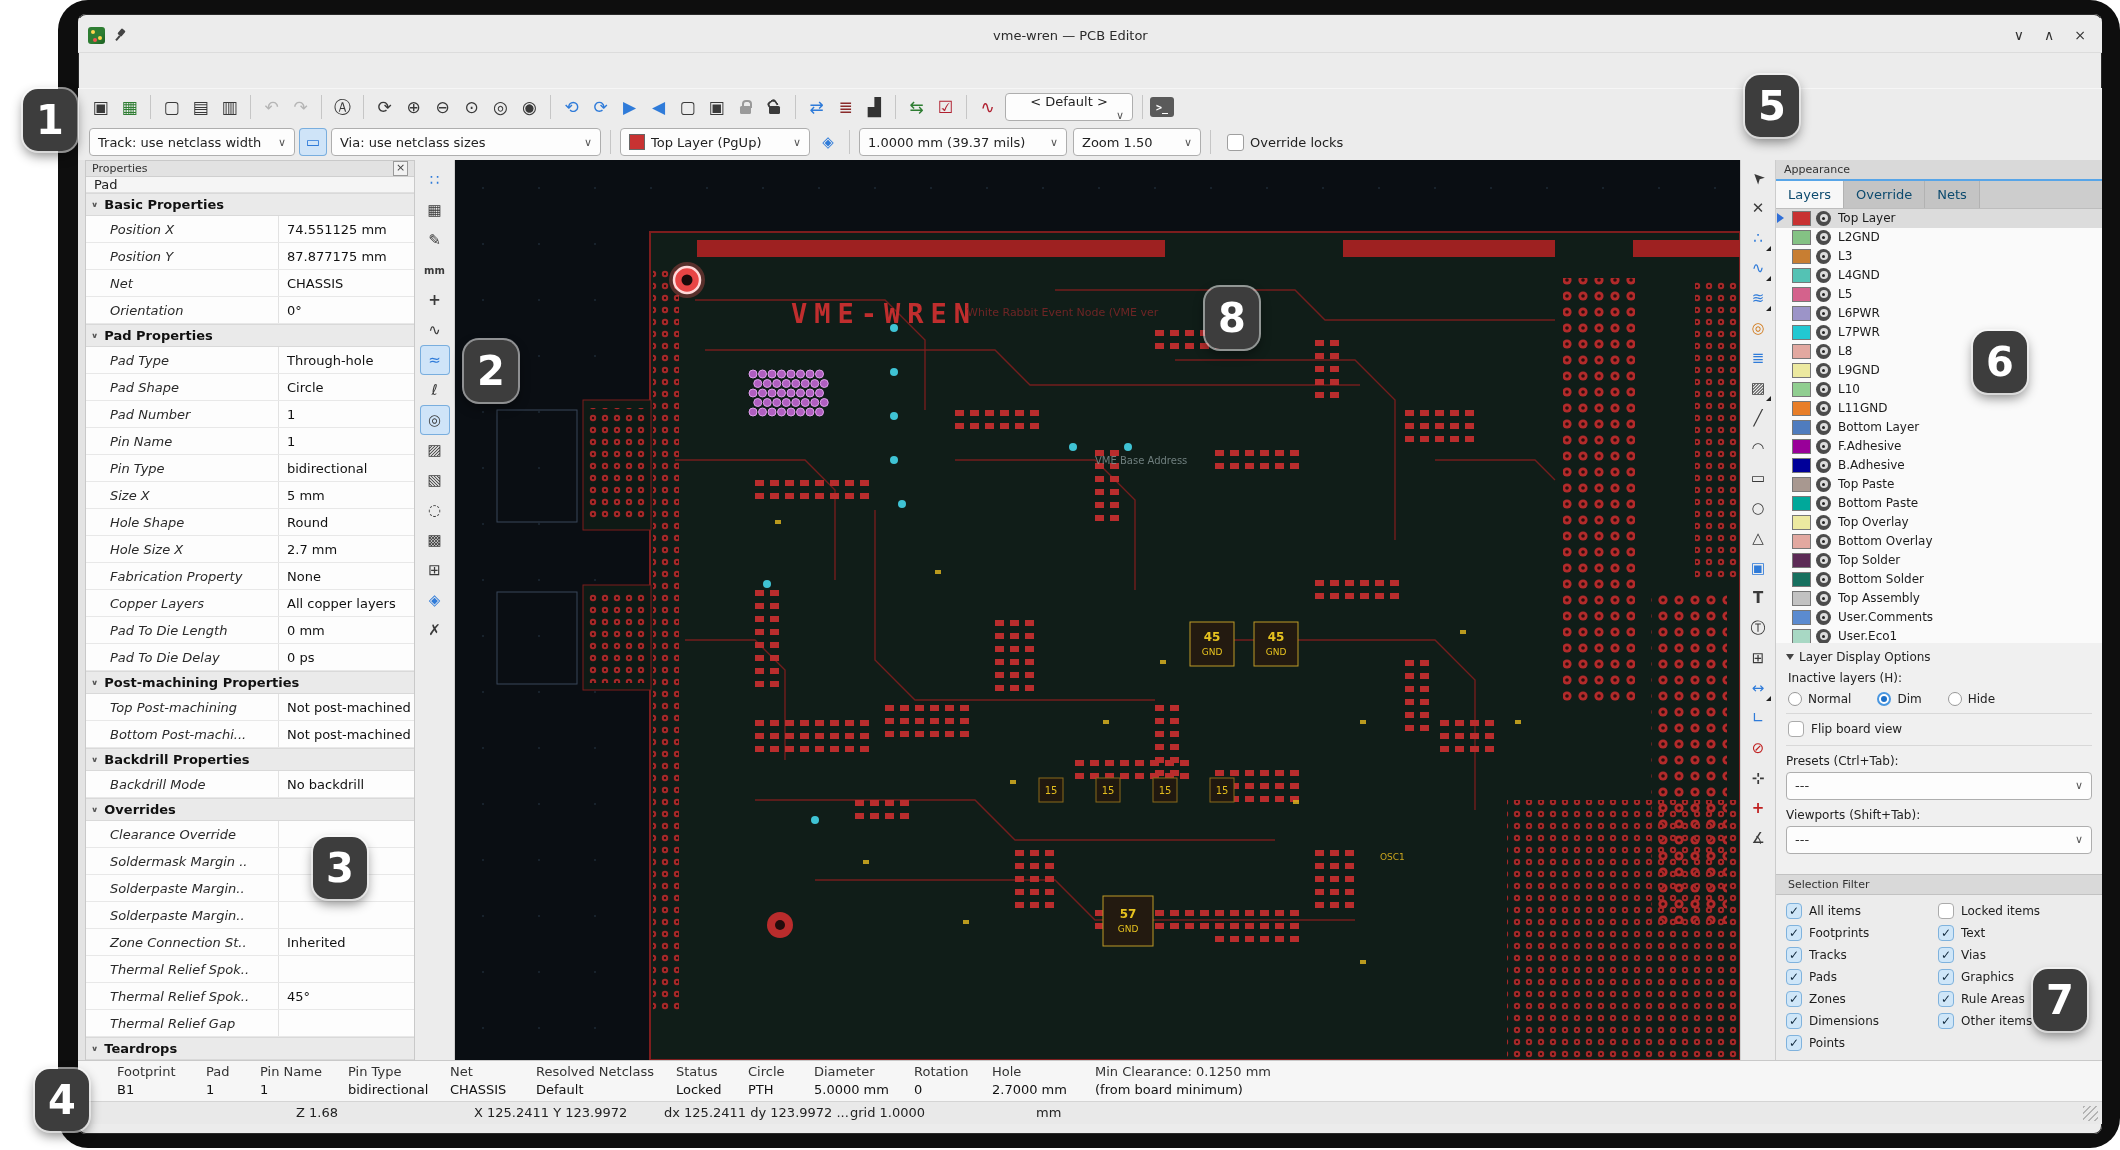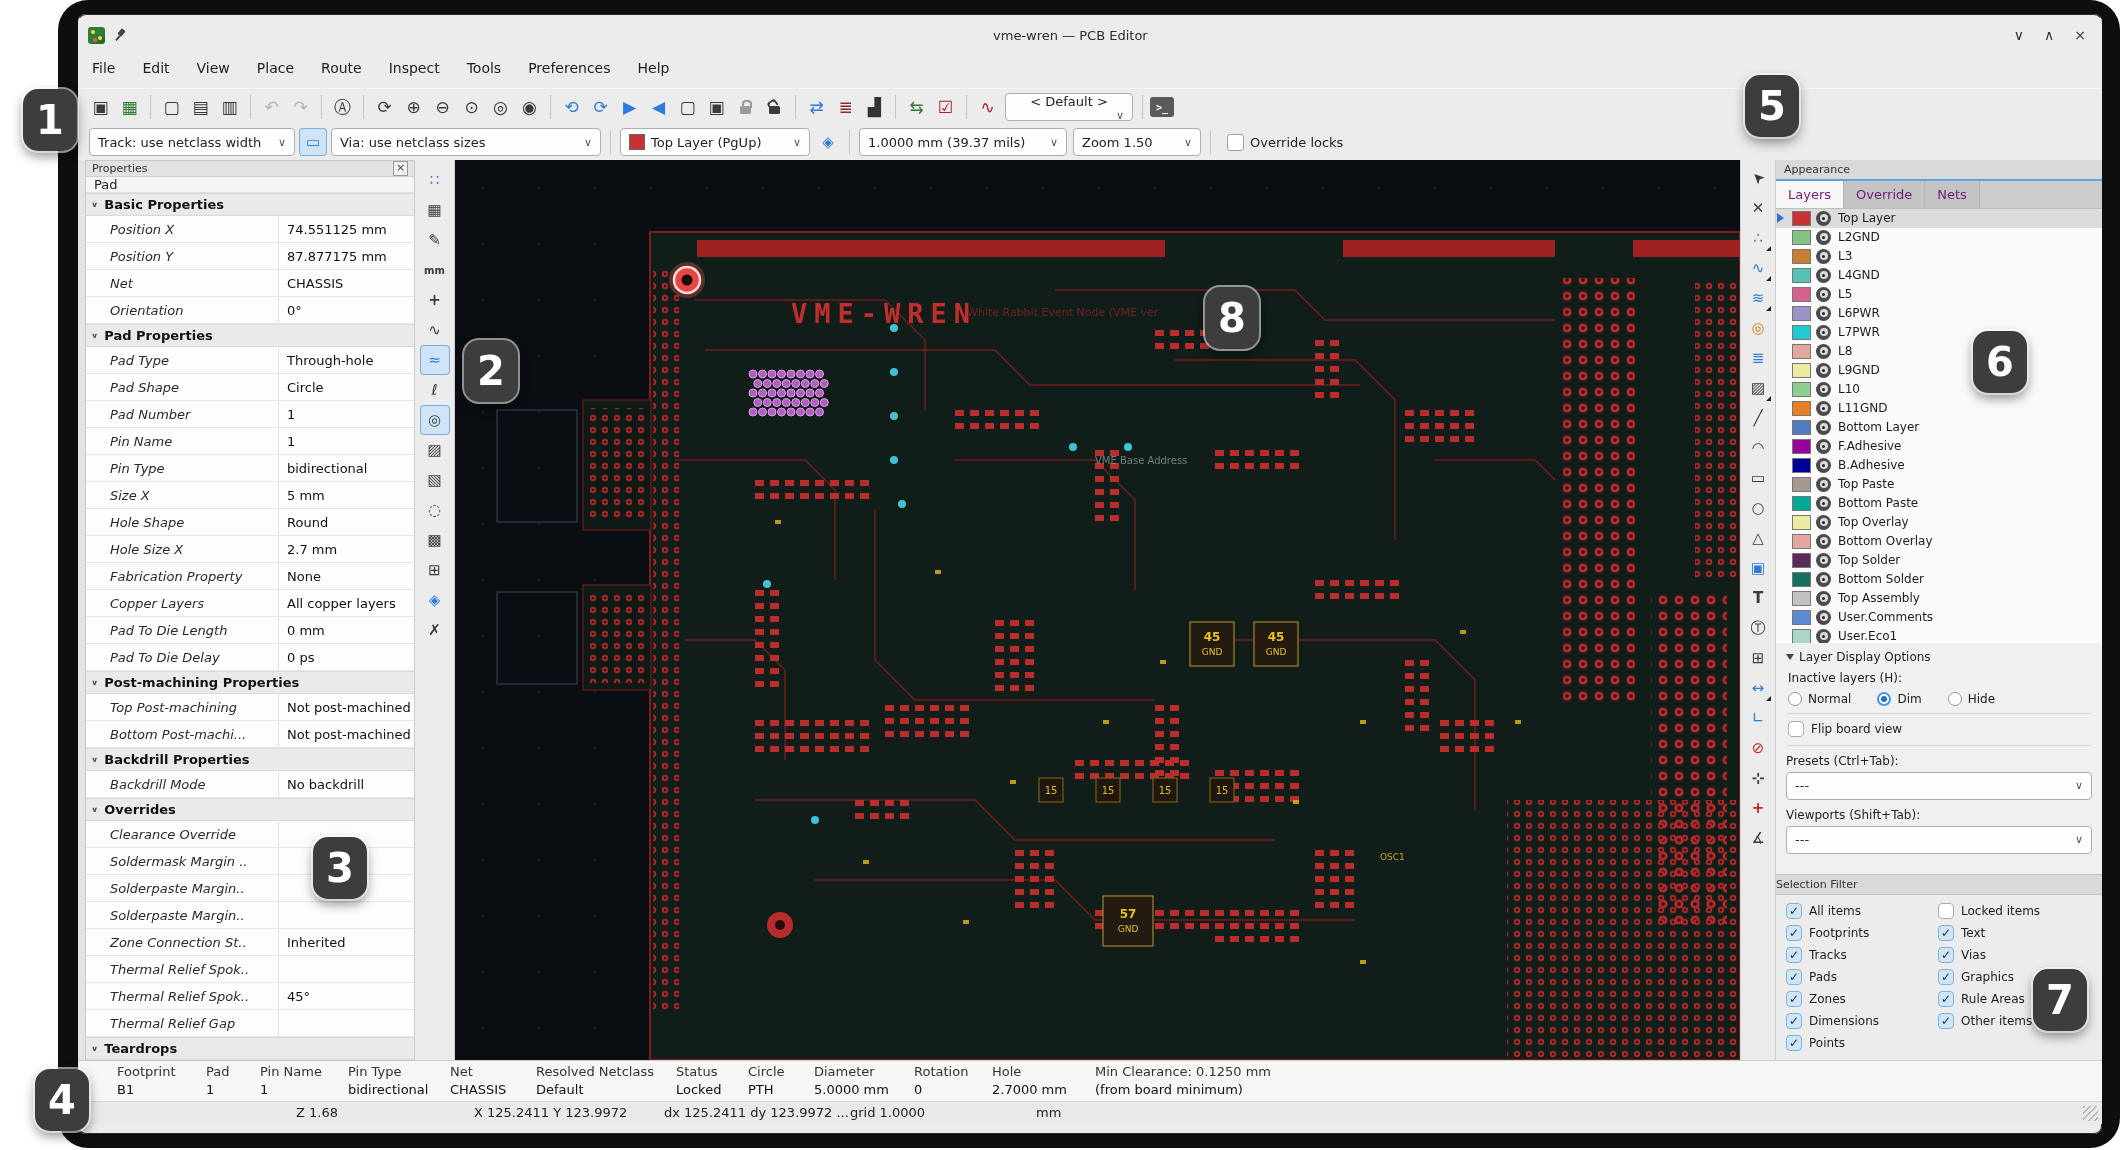--- a/index.html
+++ b/index.html
@@ -64,21 +64,21 @@
   .vtool .fly{position:absolute;right:1px;bottom:1px;width:0;height:0;border-left:5px solid transparent;border-bottom:5px solid #222;}
   
   .canvas{position:absolute;left:377px;top:0;width:1285px;height:100%;background:#0a0e13;}
   .canvas svg{display:block;}
   
   .rtools{position:absolute;left:1662px;top:0;width:35px;height:100%;background:#ececec;border-left:1px solid #d2d2d2;padding-top:2px;box-sizing:border-box;}
   
   .appearance{position:absolute;left:1697px;top:0;width:327px;height:100%;background:#f0f0f0;border-left:1px solid #cccccc;box-sizing:border-box;display:flex;flex-direction:column;overflow:hidden;}
   .app-head{height:20px;background:#d9d9d9;font-size:11px;color:#333;display:flex;align-items:center;padding:0 8px;border-bottom:2px solid #57a5e8;}
   .tabs{height:27px;display:flex;background:#cdcdcd;border-bottom:1px solid #bdbdbd;}
-  .tab{padding:0 12px;display:flex;align-items:center;font-size:13px;color:#701a75;background:#c4c4c4;border-right:1px solid #b2b2b2;}
+  .tab{padding:0 12px;display:flex;align-items:center;font-size:13px;color:#0c4a6e;background:#c4c4c4;border-right:1px solid #b2b2b2;}
   .tab.active{background:#f7f7f7;}
   .layers{background:#fafafa;overflow:hidden;}
   .lrow{height:19px;display:flex;align-items:center;font-size:12px;color:#1c1c1c;position:relative;padding-left:6px;}
   .lrow.selected{background:#dcdcdc;}
   .lrow .mark{width:0;height:0;border-top:5px solid transparent;border-bottom:5px solid transparent;border-left:7px solid #2f6fd8;position:absolute;left:1px;visibility:hidden;}
   .lrow.selected .mark{visibility:visible;}
   .lsw{width:17px;height:13px;border:1px solid #777;margin:0 5px 0 10px;flex:none;}
   .lsw.checker{background-image:linear-gradient(45deg,rgba(255,255,255,.35) 25%,transparent 25%,transparent 75%,rgba(255,255,255,.35) 75%),linear-gradient(45deg,rgba(255,255,255,.35) 25%,transparent 25%,transparent 75%,rgba(255,255,255,.35) 75%);background-size:6px 6px;background-position:0 0,3px 3px;}
   .eye{width:15px;height:15px;border-radius:50%;background:#4b4b4b;position:relative;margin-right:7px;flex:none;}
   .eye::after{content:"";position:absolute;left:3.5px;top:3.5px;width:8px;height:8px;border-radius:50%;background:#dcdcdc;}
@@ -90,21 +90,21 @@
   .radio{width:14px;height:14px;border-radius:50%;border:1px solid #999;background:#fff;margin-right:6px;box-sizing:border-box;position:relative;flex:none;}
   .radio.on{border:2px solid #4a97e0;}
   .radio.on::after{content:"";position:absolute;left:2px;top:2px;width:6px;height:6px;border-radius:50%;background:#1d70c8;}
   .rlabel{margin-right:26px;}
   .flipline{display:flex;align-items:center;padding:7px 2px 8px 2px;border-bottom:1px solid #d8d8d8;}
   .cb{width:16px;height:16px;border-radius:4px;border:1px solid #7fb2dd;background:#cfe6f8;color:#10283c;font-size:12px;font-weight:bold;display:flex;align-items:center;justify-content:center;margin-right:7px;box-sizing:border-box;flex:none;}
   .cb.off{background:#ffffff;border-color:#ababab;}
   .ddlabel{padding:8px 0 4px 0;}
   .dd-full{height:26px;background:#fdfdfd;border:1px solid #aeaeae;border-radius:4px;display:flex;align-items:center;font-size:13px;color:#333;padding:0 8px;}
   .dd-full .chev{margin-left:auto;color:#555;font-size:11px;}
-  .sf-head{height:20px;background:#d9d9d9;font-size:11px;color:#333;display:flex;align-items:center;padding:0 0;margin-top:20px;border-top:1px solid #c2c2c2;border-bottom:1px solid #c2c2c2;}
+  .sf-head{height:20px;background:#d9d9d9;font-size:11px;color:#333;display:flex;align-items:center;padding:0 12px;margin-top:20px;border-top:1px solid #c2c2c2;border-bottom:1px solid #c2c2c2;}
   .sf-grid{display:grid;grid-template-columns:152px 1fr;padding:6px 10px;row-gap:1px;background:#ececec;flex:1;}
   .sf-item{display:flex;align-items:center;font-size:12px;color:#1d1d1d;height:21px;}
   
   .statusbar{position:absolute;left:0;top:1046px;right:0;height:62px;background:#f6f6f6;border-top:1px solid #c9c9c9;font-size:13px;color:#222;}
   .sfield{position:absolute;top:0;}
   .sfield .fl{position:absolute;top:3px;white-space:nowrap;color:#333;}
   .sfield .fv{position:absolute;top:21px;white-space:nowrap;color:#111;}
   .coords{position:absolute;left:0;right:0;top:40px;height:22px;background:#e9e9e9;border-top:1px solid #d4d4d4;}
   .coords span{position:absolute;top:3px;font-size:13px;color:#222;white-space:nowrap;}
   .grip{position:absolute;right:4px;bottom:3px;width:15px;height:15px;background:repeating-linear-gradient(135deg,#b4b4b4 0 1.5px,transparent 1.5px 4.5px);}
@@ -122,31 +122,20 @@
     <div class="appicon"></div>
     <div class="pinicon"></div>
     <div class="title">vme-wren — PCB Editor</div>
     <div class="winctrl" id="winctrl">
         <span>∨</span>
         <span>∧</span>
         <span>×</span>
       </div>
   </div>
 
-  <div class="menubar" id="menubar">
-      <span class="menu-item">File</span>
-      <span class="menu-item">Edit</span>
-      <span class="menu-item">View</span>
-      <span class="menu-item">Place</span>
-      <span class="menu-item">Route</span>
-      <span class="menu-item">Inspect</span>
-      <span class="menu-item">Tools</span>
-      <span class="menu-item">Preferences</span>
-      <span class="menu-item">Help</span>
-    </div>
 
   <div class="toolbar1" id="toolbar1">
       <div class="tbicon">▣</div>
       <div class="tbicon" style="color: rgb(46, 125, 50);">▦</div>
       <div class="sep"></div>
       <div class="tbicon">▢</div>
       <div class="tbicon">▤</div>
       <div class="tbicon">▥</div>
       <div class="sep"></div>
       <div class="tbicon disabled">↶</div>

